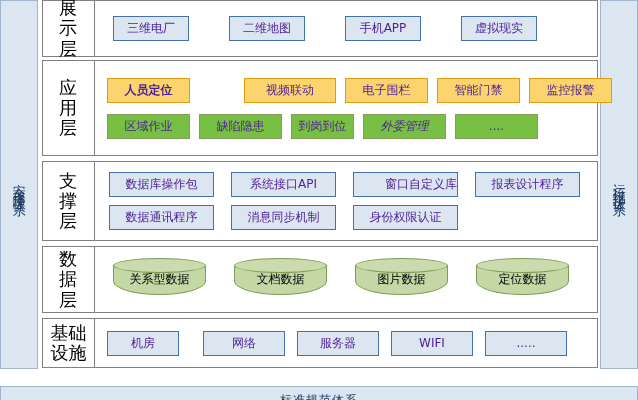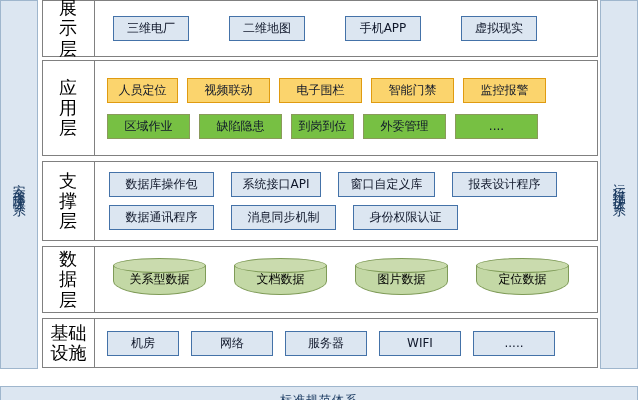--- a/index.html
+++ b/index.html
@@ -114,21 +114,21 @@
   }
 
   
   .node {
     box-sizing: border-box;
     height: 25px;
     display: flex;
     align-items: center;
     justify-content: center;
     font-size: 12px;
-    color: #0f172a;
+    color: #4c1d95;
     white-space: nowrap;
   }
   .node.blue {
     background: #dce6f1;
     border: 1px solid #4472a8;
   }
   .node.amber {
     background: #fbd46d;
     border: 1px solid #e09b10;
   }
@@ -216,24 +216,24 @@
       </div>
     </div>
   </div>
 
   <div class="layer" id="layer-application" style="top:60px;height:96px;">
     <div class="layer-title">
       <span>应用层</span>
     </div>
     <div class="layer-body" style="gap:11px;">
       <div class="row" style="justify-content:flex-start;padding-left:12px;gap:9px;">
-        <div class="node amber" style="width:71px;">
+        <div class="node amber" style="width:83px;font-weight:bold;">
             <span>人员定位</span>
           </div>
-        <div class="node amber" style="width:83px;">
+        <div class="node amber" style="width:92px;margin-left:45px;">
             <span>视频联动</span>
           </div>
         <div class="node amber" style="width:83px;">
             <span>电子围栏</span>
           </div>
         <div class="node amber" style="width:83px;">
             <span>智能门禁</span>
           </div>
         <div class="node amber" style="width:83px;">
             <span>监控报警</span>
@@ -242,43 +242,43 @@
       <div class="row" style="justify-content:flex-start;padding-left:12px;gap:9px;">
         <div class="node green" style="width:83px;">
             <span>区域作业</span>
           </div>
         <div class="node green" style="width:83px;">
             <span>缺陷隐患</span>
           </div>
         <div class="node green" style="width:63px;">
             <span>到岗到位</span>
           </div>
-        <div class="node green" style="width:83px;">
+        <div class="node green" style="width:83px;font-style:italic;">
             <span>外委管理</span>
           </div>
         <div class="node green" style="width:83px;">
             <span>....</span>
           </div>
       </div>
     </div>
   </div>
 
   <div class="layer" id="layer-support" style="top:161px;height:80px;">
     <div class="layer-title">
       <span>支撑层</span>
     </div>
     <div class="layer-body" style="gap:8px;">
       <div class="row" style="justify-content:flex-start;padding-left:14px;gap:17px;">
         <div class="node blue" style="width:105px;">
             <span>数据库操作包</span>
           </div>
-        <div class="node blue" style="width:90px;">
+        <div class="node blue" style="width:105px;">
             <span>系统接口API</span>
           </div>
-        <div class="node blue" style="width:97px;">
+        <div class="node blue" style="width:105px;justify-content:flex-end;">
             <span>窗口自定义库</span>
           </div>
         <div class="node blue" style="width:105px;">
             <span>报表设计程序</span>
           </div>
       </div>
       <div class="row" style="justify-content:flex-start;padding-left:14px;gap:17px;">
         <div class="node blue" style="width:105px;">
             <span>数据通讯程序</span>
           </div>
@@ -324,21 +324,21 @@
 
   <div class="layer" id="layer-infrastructure" style="top:318px;height:50px;">
     <div class="layer-title two-col">
       <span>基础设施</span>
     </div>
     <div class="layer-body">
       <div class="row" style="justify-content:flex-start;padding-left:12px;gap:12px;">
         <div class="node blue" style="width:72px;font-family:Liberation Mono, monospace;">
             <span>机房</span>
           </div>
-        <div class="node blue" style="width:82px;">
+        <div class="node blue" style="width:82px;margin-left:12px;">
             <span>网络</span>
           </div>
         <div class="node blue" style="width:82px;">
             <span>服务器</span>
           </div>
         <div class="node blue" style="width:82px;">
             <span>WIFI</span>
           </div>
         <div class="node blue" style="width:82px;">
             <span>.....</span>

